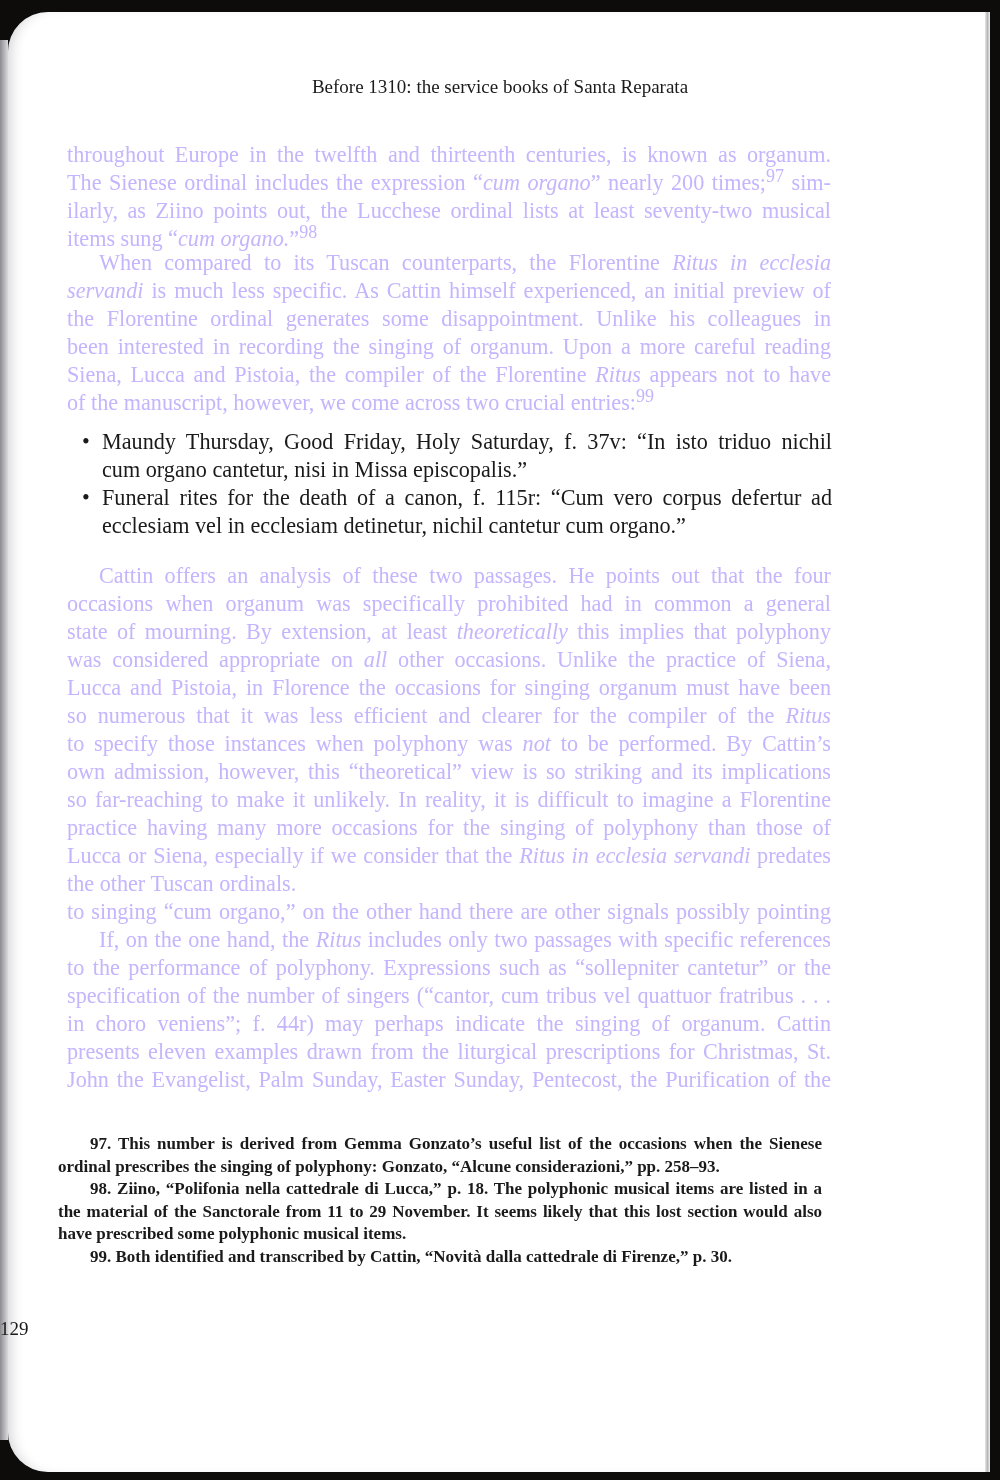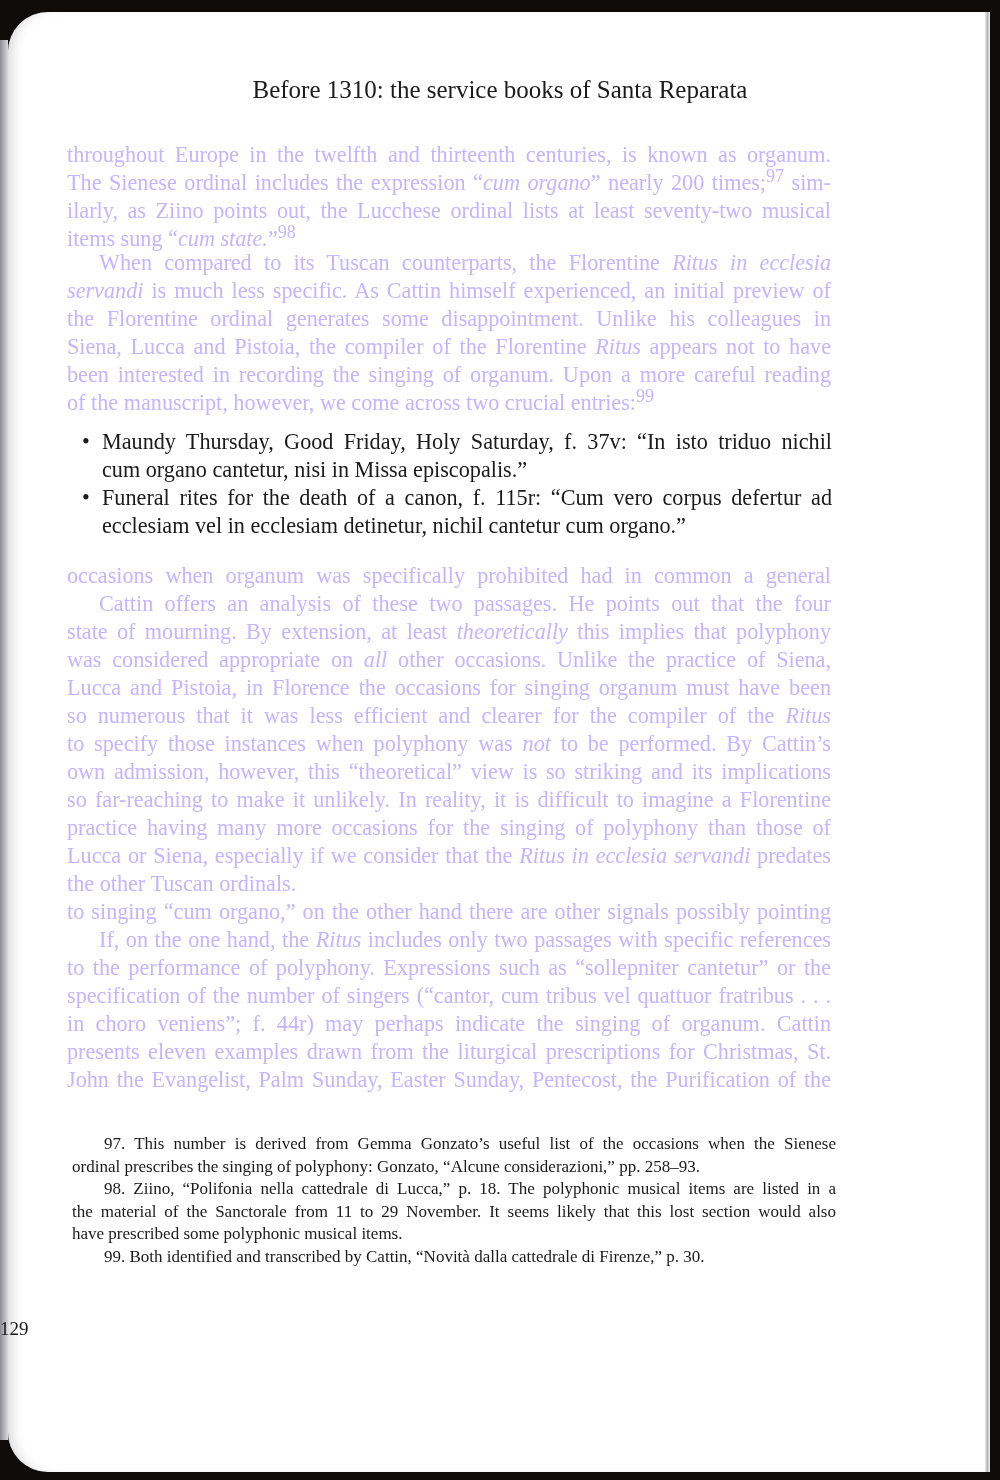--- a/index.html
+++ b/index.html
@@ -24,89 +24,89 @@
     background: linear-gradient(to right, #e8e8e8, #b7b7b7 50%, #f2f2f2);
   }
   .left-leaf {
     position: absolute; left: 0; top: 40px; width: 8px; height: 1400px;
     background: linear-gradient(to right, #8c8c90, #d9d9dc);
   }
   .running-head {
     position: absolute; left: 0; width: 1000px; top: 76px;
     text-align: center;
     font-family: "Liberation Serif", serif;
-    font-size: 25px; color: #1b1b1b;
+    font-size: 19px; color: #1b1b1b;
   }
   .text {
     position: absolute; left: 67px; width: 764px;
     font-family: "Liberation Serif", serif;
     color: #c4b5fd;
     font-size: 22.2px;
     line-height: 28px;
     text-align: justify;
   }
   .line { display: block; white-space: nowrap; text-align: justify; text-align-last: justify; }
   .line.last { text-align-last: left; }
   .indent { padding-left: 32px; }
   sup { font-size: 18px; line-height: 0; vertical-align: 8px; }
   .bullets { position: absolute; left: 82px; width: 750px; top: 428px;
     font-family: "Liberation Serif", serif; font-size: 22.2px; line-height: 28px; color: #1a1a1a; }
   .bullet-item { position: relative; padding-left: 20px; }
   .bullet-dot { position: absolute; left: 0; top: 0; }
   .footnotes {
-    position: absolute; left: 72px; width: 764px; top: 1133px;
-    font-family: "Liberation Serif", serif; font-size: 17px; line-height: 22.5px; color: #1a1a1a;
+    position: absolute; left: 58px; width: 764px; top: 1133px;
+    font-family: "Liberation Serif", serif; font-size: 17px; line-height: 22.5px; color: #1a1a1a; font-weight: bold;
   }
   .page-number {
     position: absolute; left: 0; width: 892px; top: 1318px; text-align: left;
     font-family: "Liberation Serif", serif; font-size: 19px; color: #1a1a1a;
   }
 </style>
 </head>
 <body>
 
 <div class="left-leaf"></div>
 <div class="page">
   <div class="page-edge"></div>
 </div>
 
 <div class="running-head">Before 1310: the service books of Santa Reparata</div>
 
 <div class="text" style="top:141px">
   <span class="line">throughout Europe in the twelfth and thirteenth centuries, is known as organum.</span>
   <span class="line"><span>The Sienese ordinal includes the expression “</span><i>cum organo</i><span>” nearly 200 times;</span><sup>97</sup><span> sim-</span></span>
   <span class="line">ilarly, as Ziino points out, the Lucchese ordinal lists at least seventy-two musical</span>
-  <span class="line last"><span>items sung “</span><i>cum state.</i><span>”</span><sup>98</sup></span>
+  <span class="line last"><span>items sung “</span><i>cum organo.</i><span>”</span><sup>98</sup></span>
 </div>
 
 <div class="text" style="top:249px">
   <span class="line indent"><span>When compared to its Tuscan counterparts, the Florentine </span><i>Ritus in ecclesia</i></span>
   <span class="line"><i>servandi</i><span> is much less specific. As Cattin himself experienced, an initial preview of</span></span>
   <span class="line">the Florentine ordinal generates some disappointment. Unlike his colleagues in</span>
+  <span class="line">been interested in recording the singing of organum. Upon a more careful reading</span>
   <span class="line"><span>Siena, Lucca and Pistoia, the compiler of the Florentine </span><i>Ritus</i><span> appears not to have</span></span>
-  <span class="line">been interested in recording the singing of organum. Upon a more careful reading</span>
   <span class="line last"><span>of the manuscript, however, we come across two crucial entries:</span><sup>99</sup></span>
 </div>
 
 <div class="bullets">
   <div class="bullet-item">
     <span class="bullet-dot">•</span>
     <span class="line">Maundy Thursday, Good Friday, Holy Saturday, f. 37v: “In isto triduo nichil</span>
     <span class="line last">cum organo cantetur, nisi in Missa episcopalis.”</span>
   </div>
   <div class="bullet-item">
     <span class="bullet-dot">•</span>
     <span class="line">Funeral rites for the death of a canon, f. 115r: “Cum vero corpus defertur ad</span>
     <span class="line last">ecclesiam vel in ecclesiam detinetur, nichil cantetur cum organo.”</span>
   </div>
 </div>
 
 <div class="text" style="top:562px">
+  <span class="line indent">Cattin offers an analysis of these two passages. He points out that the four</span>
   <span class="line">occasions when organum was specifically prohibited had in common a general</span>
-  <span class="line indent">Cattin offers an analysis of these two passages. He points out that the four</span>
   <span class="line"><span>state of mourning. By extension, at least </span><i>theoretically</i><span> this implies that polyphony</span></span>
   <span class="line"><span>was considered appropriate on </span><i>all</i><span> other occasions. Unlike the practice of Siena,</span></span>
   <span class="line">Lucca and Pistoia, in Florence the occasions for singing organum must have been</span>
   <span class="line"><span>so numerous that it was less efficient and clearer for the compiler of the </span><i>Ritus</i></span>
   <span class="line"><span>to specify those instances when polyphony was </span><i>not</i><span> to be performed. By Cattin’s</span></span>
   <span class="line">own admission, however, this “theoretical” view is so striking and its implications</span>
   <span class="line">so far-reaching to make it unlikely. In reality, it is difficult to imagine a Florentine</span>
   <span class="line">practice having many more occasions for the singing of polyphony than those of</span>
   <span class="line"><span>Lucca or Siena, especially if we consider that the </span><i>Ritus in ecclesia servandi</i><span> predates</span></span>
   <span class="line last">the other Tuscan ordinals.</span>

